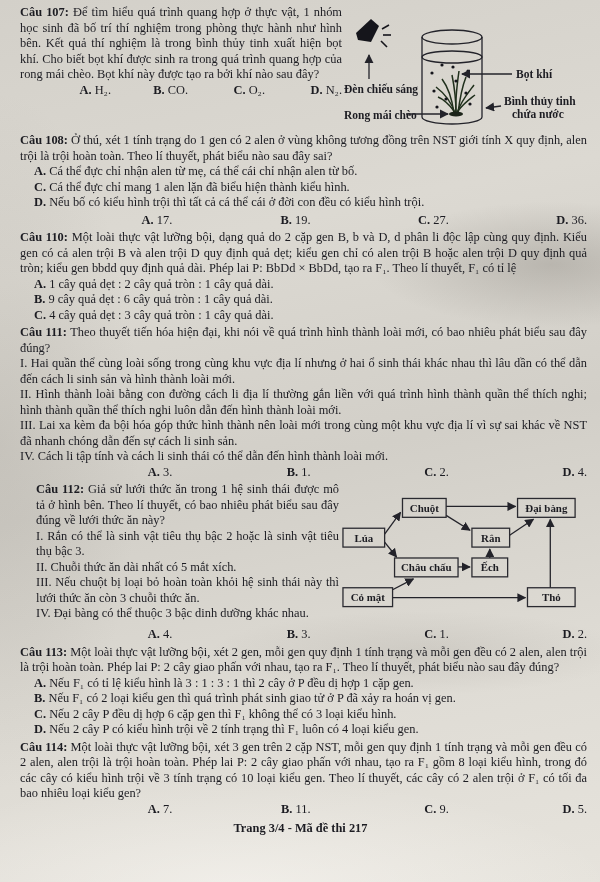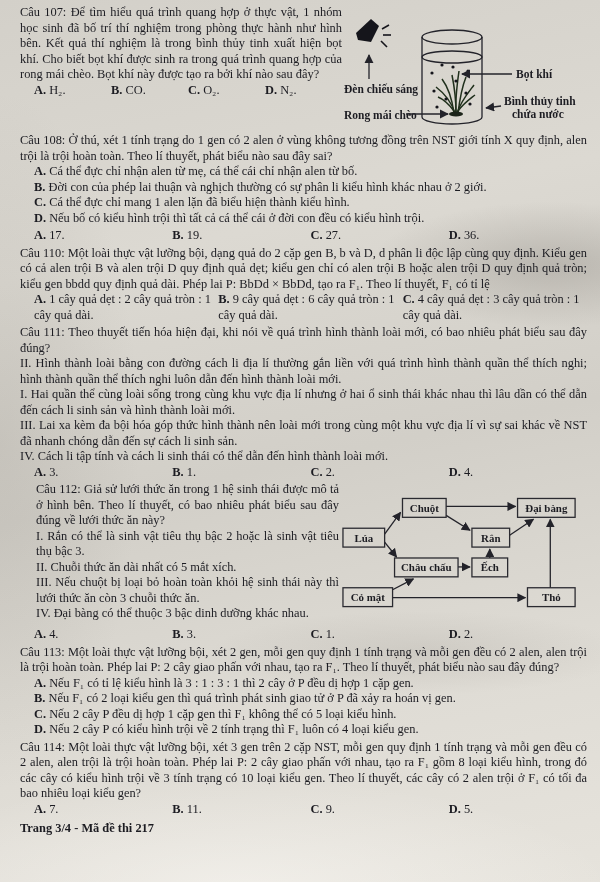--- a/index.html
+++ b/index.html
@@ -12,38 +12,38 @@
     background:
       radial-gradient(ellipse 260px 90px at 92% 30%, rgba(106,101,94,.28), transparent 70%),
       radial-gradient(ellipse 500px 150px at 40% 101%, rgba(252,250,246,.55), transparent 75%),
       radial-gradient(ellipse 200px 500px at 0% 50%, rgba(130,126,118,.18), transparent 70%),
       radial-gradient(ellipse 300px 60px at 70% 74%, rgba(120,115,108,.15), transparent 70%),
       linear-gradient(168deg, #d3d0c9 0%, #dcd9d2 28%, #d2cfc8 52%, #dfdcd5 78%, #e6e3dc 100%);
   }
   .page { padding:5px 13px 0 20px; text-align:justify; }
   .q { margin:0 0 2px 0; }
   .para { margin:0; }
-  .qlabel { font-weight:400; }
+  .qlabel { font-weight:700; }
   .bld { font-weight:400; }
   .ok { font-weight:700; }
   .optline { margin:0; padding-left:14px; }
-  .optrow { display:flex; padding-left:14px; text-align:left; }
+  .optrow { display:flex; padding-left:14px; text-align:right; }
   .optrow .opt { flex:1; }
-  .optrow2 { display:grid; grid-template-columns:1fr 1fr 1fr; padding-left:14px; text-align:left; }
+  .optrow2 { display:grid; grid-template-columns:1fr; padding-left:14px; text-align:left; }
   .cols { display:flex; align-items:flex-start; }
   .c107text { width:322px; }
   .c112text { width:318px;margin-left:16px; }
   svg { flex:none; }
   .beaker { width:244px; height:124px; margin-top:2px; }
   .web { width:248px; height:140px; margin-top:5px; }
   .dlabel { font:700 11.5px "Liberation Serif", serif; fill:#1c1c22; }
   .nlabel { font:700 11px "Liberation Serif", serif; fill:#1c1c22; }
   .diagline { stroke:#23232a; stroke-width:1.3; fill:none; }
   .nodebox { fill:none; stroke:#2a2a30; stroke-width:1.3; }
-  .footer { text-align:left; font-weight:700; padding-right:6px; margin-top:4px; }
+  .footer { text-align:center; font-weight:700; padding-right:6px; margin-top:4px; }
 </style>
 </head>
 <body>
 
 <div class="page">
 
   <div class="q">
     <div class="cols">
       <div class="c107text">
         <p class="para"><b class="qlabel">Câu 107:</b> <span>Để tìm hiểu quá trình quang hợp ở thực vật, 1 nhóm học sinh đã bố trí thí nghiệm trong phòng thực hành như hình bên. Kết quả thí nghiệm là trong bình thủy tinh xuất hiện bọt khí. Cho biết bọt khí được sinh ra trong quá trình quang hợp của rong mái chèo. Bọt khí này được tạo ra bởi khí nào sau đây?</span></p>
@@ -111,21 +111,20 @@
         <text class="dlabel" x="168" y="111">chứa nước</text>
         <text class="dlabel" x="0" y="112">Rong mái chèo</text>
         <line class="diagline" x1="62" y1="107" x2="104" y2="107" marker-end="url(#arrA)"></line>
       </svg>
     </div>
   </div>
 
   <div class="q">
     <p class="para"><b class="qlabel">Câu 108:</b> <span>Ở thú, xét 1 tính trạng do 1 gen có 2 alen ở vùng không tương đồng trên NST giới tính X quy định, alen trội là trội hoàn toàn. Theo lí thuyết, phát biểu nào sau đây </span><b class="bld">sai?</b></p>
     <p class="optline"><b class="ok">A.</b> <span>Cá thể đực chỉ nhận alen từ mẹ, cá thể cái chỉ nhận alen từ bố.</span></p>
-    <p class="optline"><b class="ok">B.</b> <span>Đời con của phép lai thuận và nghịch thường có sự phân li kiểu hình khác nhau ở 2 giới.</span></p>
     <p class="optline"><b class="ok">C.</b> <span>Cá thể đực chỉ mang 1 alen lặn đã biểu hiện thành kiểu hình.</span></p>
     <p class="optline"><b class="ok">D.</b> <span>Nếu bố có kiểu hình trội thì tất cả cá thể cái ở đời con đều có kiểu hình trội.</span></p>
   </div>
 
   <div class="q">
     <div class="optrow">
       <span class="opt"><b class="ok">A.</b> <span>17.</span></span>
       <span class="opt"><b class="ok">B.</b> <span>19.</span></span>
       <span class="opt"><b class="ok">C.</b> <span>27.</span></span>
       <span class="opt"><b class="ok">D.</b> <span>36.</span></span>
@@ -136,22 +135,22 @@
     <p class="para"><b class="qlabel">Câu 110:</b> <span>Một loài thực vật lưỡng bội, dạng quả do 2 cặp gen B, b và D, d phân li độc lập cùng quy định. Kiểu gen có cả alen trội B và alen trội D quy định quả dẹt; kiểu gen chỉ có alen trội B hoặc alen trội D quy định quả tròn; kiểu gen bbdd quy định quả dài. Phép lai P: BbDd × BbDd, tạo ra F₁. Theo lí thuyết, F₁ có tỉ lệ</span></p>
     <div class="optrow2">
       <span class="opt"><b class="ok">A.</b> <span>1 cây quả dẹt : 2 cây quả tròn : 1 cây quả dài.</span></span>
       <span class="opt"><b class="ok">B.</b> <span>9 cây quả dẹt : 6 cây quả tròn : 1 cây quả dài.</span></span>
       <span class="opt"><b class="ok">C.</b> <span>4 cây quả dẹt : 3 cây quả tròn : 1 cây quả dài.</span></span>
     </div>
   </div>
 
   <div class="q">
     <p class="para"><b class="qlabel">Câu 111:</b> <span>Theo thuyết tiến hóa hiện đại, khi nói về quá trình hình thành loài mới, có bao nhiêu phát biểu sau đây </span><b class="bld">đúng?</b></p>
+    <p class="para stm">I. Hai quần thể cùng loài sống trong cùng khu vực địa lí nhưng ở hai ổ sinh thái khác nhau thì lâu dần có thể dẫn đến cách li sinh sản và hình thành loài mới.</p>
     <p class="para stm">II. Hình thành loài bằng con đường cách li địa lí thường gắn liền với quá trình hình thành quần thể thích nghi; hình thành quần thể thích nghi luôn dẫn đến hình thành loài mới.</p>
-    <p class="para stm">I. Hai quần thể cùng loài sống trong cùng khu vực địa lí nhưng ở hai ổ sinh thái khác nhau thì lâu dần có thể dẫn đến cách li sinh sản và hình thành loài mới.</p>
     <p class="para stm">III. Lai xa kèm đa bội hóa góp thức hình thành nên loài mới trong cùng một khu vực địa lí vì sự sai khác về NST đã nhanh chóng dẫn đến sự cách li sinh sản.</p>
     <p class="para stm">IV. Cách li tập tính và cách li sinh thái có thể dẫn đến hình thành loài mới.</p>
     <div class="optrow">
       <span class="opt"><b class="ok">A.</b> <span>3.</span></span>
       <span class="opt"><b class="ok">B.</b> <span>1.</span></span>
       <span class="opt"><b class="ok">C.</b> <span>2.</span></span>
       <span class="opt"><b class="ok">D.</b> <span>4.</span></span>
     </div>
   </div>
 
@@ -221,21 +220,21 @@
       <span class="opt"><b class="ok">B.</b> <span>3.</span></span>
       <span class="opt"><b class="ok">C.</b> <span>1.</span></span>
       <span class="opt"><b class="ok">D.</b> <span>2.</span></span>
     </div>
   </div>
 
   <div class="q">
     <p class="para"><b class="qlabel">Câu 113:</b> <span>Một loài thực vật lưỡng bội, xét 2 gen, mỗi gen quy định 1 tính trạng và mỗi gen đều có 2 alen, alen trội là trội hoàn toàn. Phép lai P: 2 cây giao phấn với nhau, tạo ra F₁. Theo lí thuyết, phát biểu nào sau đây </span><b class="bld">đúng?</b></p>
     <p class="optline"><b class="ok">A.</b> <span>Nếu F₁ có tỉ lệ kiểu hình là 3 : 1 : 3 : 1 thì 2 cây ở P đều dị hợp 1 cặp gen.</span></p>
     <p class="optline"><b class="ok">B.</b> <span>Nếu F₁ có 2 loại kiểu gen thì quá trình phát sinh giao tử ở P đã xảy ra hoán vị gen.</span></p>
-    <p class="optline"><b class="ok">C.</b> <span>Nếu 2 cây P đều dị hợp 1 cặp gen thì F₁ không thể có 5 loại kiểu hình.</span></p>
+    <p class="optline"><b class="ok">C.</b> <span>Nếu 2 cây P đều dị hợp 6 cặp gen thì F₁ không thể có 3 loại kiểu hình.</span></p>
     <p class="optline"><b class="ok">D.</b> <span>Nếu 2 cây P có kiểu hình trội về 2 tính trạng thì F₁ luôn có 4 loại kiểu gen.</span></p>
   </div>
 
   <div class="q">
     <p class="para"><b class="qlabel">Câu 114:</b> <span>Một loài thực vật lưỡng bội, xét 3 gen trên 2 cặp NST, mỗi gen quy định 1 tính trạng và mỗi gen đều có 2 alen, alen trội là trội hoàn toàn. Phép lai P: 2 cây giao phấn với nhau, tạo ra F₁ gồm 8 loại kiểu hình, trong đó các cây có kiểu hình trội về 3 tính trạng có 10 loại kiểu gen. Theo lí thuyết, các cây có 2 alen trội ở F₁ có tối đa bao nhiêu loại kiểu gen?</span></p>
     <div class="optrow">
       <span class="opt"><b class="ok">A.</b> <span>7.</span></span>
       <span class="opt"><b class="ok">B.</b> <span>11.</span></span>
       <span class="opt"><b class="ok">C.</b> <span>9.</span></span>
       <span class="opt"><b class="ok">D.</b> <span>5.</span></span>

